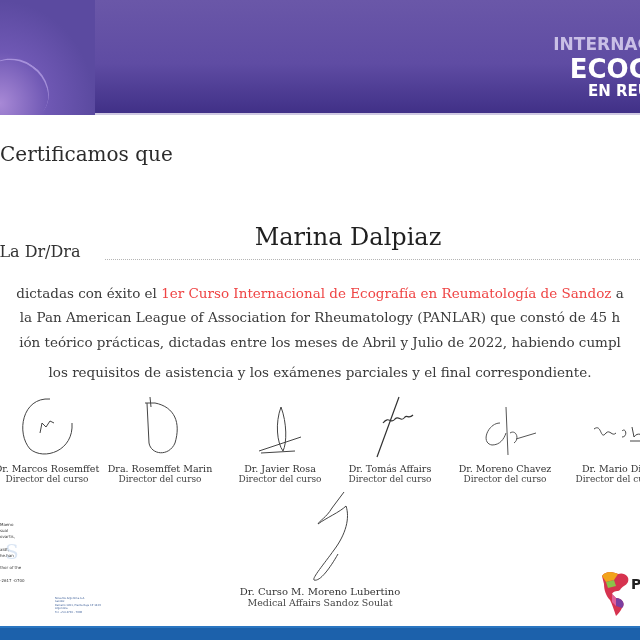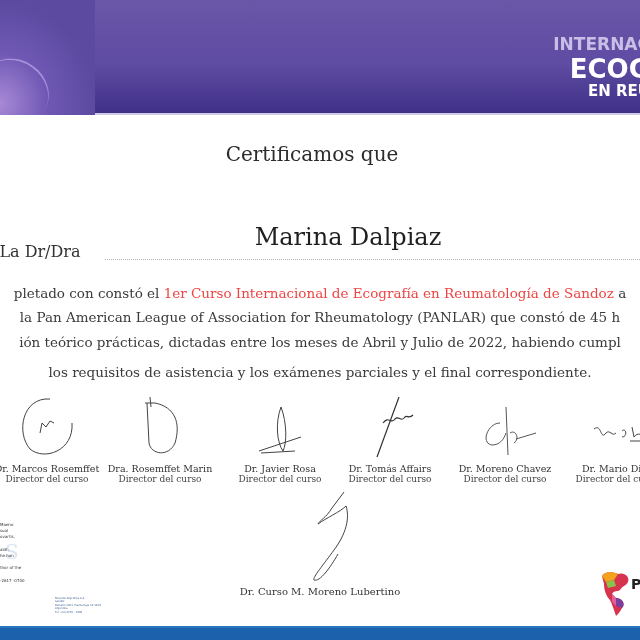--- a/index.html
+++ b/index.html
@@ -6,21 +6,21 @@
   body { width: 640px; height: 640px; overflow: hidden; background: #ffffff; position: relative; font-family: "DejaVu Serif", serif; color: #2a2a2a; }
   .banner { position: absolute; left: 0; top: 0; width: 640px; height: 115px; background: linear-gradient(180deg, #6a57a8 0%, #5f4ca3 55%, #3f2f86 100%); overflow: hidden; }
   .banner-left { position: absolute; left: 0; top: 0; width: 95px; height: 115px; background: radial-gradient(ellipse at 0% 90%, #a889d6 0%, #6f58b4 35%, #5b4aa0 70%); }
   .banner-wave { position: absolute; left: -20px; top: 60px; width: 70px; height: 60px; border-top: 2px solid rgba(220,200,255,0.5); border-radius: 50% 50% 0 0; transform: rotate(35deg); }
   .banner-bottom-line { position: absolute; left: 95px; top: 113px; width: 545px; height: 2px; background: #cfc9e2; }
   .brand { position: absolute; right: -10px; top: 36px; text-align: right; font-family: "DejaVu Sans", sans-serif; font-weight: bold; line-height: 1; }
   .brand .l1 { font-size: 17px; color: #c9bfe6; letter-spacing: 0px; }
   .brand .l2 { font-size: 26px; color: #ffffff; margin-top: 3px; }
   .brand .l3 { font-size: 15px; color: #ffffff; margin-top: 2px; }
 
-  .heading { position: absolute; top: 142px; left: 0; width: 624px; text-align: center; font-size: 20px; color: #2b2b2b; }
+  .heading { position: absolute; top: 142px; left: 0; width: 624px; text-align: left; font-size: 20px; color: #2b2b2b; }
   .recipient-label { position: absolute; left: -6px; top: 242px; font-size: 16px; color: #333; }
   .recipient-dots { position: absolute; left: 105px; top: 259px; width: 535px; border-bottom: 1px dotted #b5b5b5; }
   .recipient-name { position: absolute; left: 0; top: 223px; width: 640px; text-align: center; font-size: 24px; color: #1f1f1f; padding-left: 28px; }
 
   .body-text { position: absolute; left: -60px; width: 760px; text-align: center; font-size: 13.5px; color: #3a3a3a; line-height: 24px; }
   .body-text .hl { color: #ef4444; }
   .line1 { top: 281px; }
   .line2 { top: 305px; }
   .line3 { top: 330px; }
   .line4 { top: 360px; }
@@ -55,21 +55,21 @@
     <div class="l2">ECOG</div>
     <div class="l3">EN REU</div>
   </div>
 </div>
 
 <div class="heading">Certificamos que</div>
 <div class="recipient-label">/La Dr/Dra</div>
 <div class="recipient-dots"></div>
 <div class="recipient-name">Marina Dalpiaz</div>
 
-<div class="body-text line1"><span>pletado con constó el </span><span class="hl">1er Curso Internacional de Ecografía en Reumatología de Sandoz</span><span> a</span></div>
+<div class="body-text line1"><span>dictadas con éxito el </span><span class="hl">1er Curso Internacional de Ecografía en Reumatología de Sandoz</span><span> a</span></div>
 <div class="body-text line2">la Pan American League of Association for Rheumatology (PANLAR) que constó de 45 h</div>
 <div class="body-text line3">ión teórico prácticas, dictadas entre los meses de Abril y Julio de 2022, habiendo cumpl</div>
 <div class="body-text line4">los requisitos de asistencia y los exámenes parciales y el final correspondiente.</div>
 
 <div class="sig" style="left:-8px;">
   <svg width="70" height="68" viewBox="0 0 70 68">
       <path d="M38 6 C10 4 4 40 18 56 C32 68 62 58 60 30 M28 40 L30 30 L34 34 L38 28 L42 30" fill="none" stroke="#444" stroke-width="1"></path>
     </svg>
   <div class="name">Dr. Marcos Rosemffet</div>
   <div class="role">Director del curso</div>
@@ -108,20 +108,21 @@
     </svg>
   <div class="name">Dr. Mario Diaz</div>
   <div class="role">Director del curso</div>
 </div>
 
 <div class="chief">
   <svg width="80" height="98" viewBox="0 0 80 98" style="display:block;margin:0 auto;">
       <path d="M64 4 L52 20 C46 30 40 32 38 36 C46 30 60 24 66 18 C70 30 66 46 54 62 C44 76 32 90 34 92 C40 94 50 80 58 66" fill="none" stroke="#444" stroke-width="1"></path>
     </svg>
   <div class="name">Dr. Curso M. Moreno Lubertino</div>
+  <div class="role">Medical Affairs Sandoz Soulat</div>
 </div>
 
 <div class="fine-watermark">S</div>
 <div class="fine-print">
   <div>Maeno</div>
   <div>sual</div>
   <div>ovartis,</div>
   <div>&nbsp;</div>
   <div>aldt,</div>
   <div>he.han</div>

